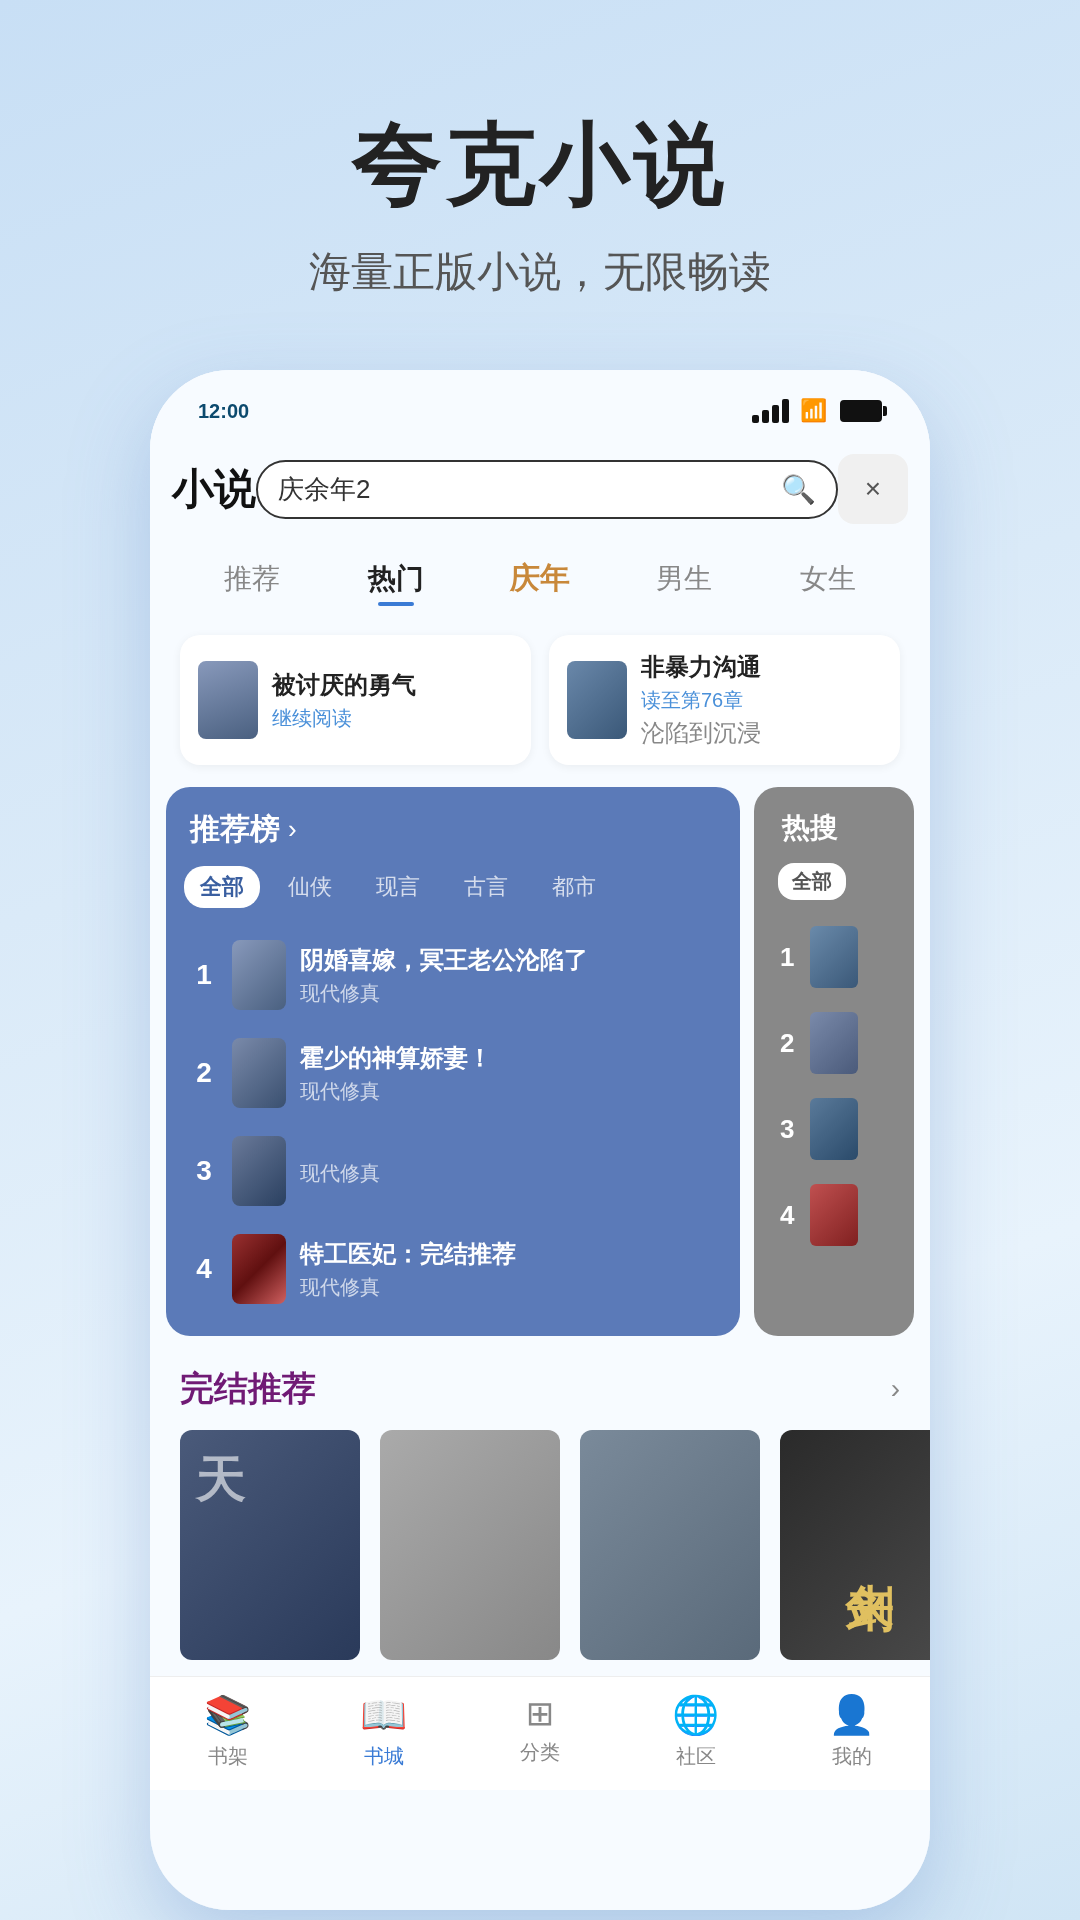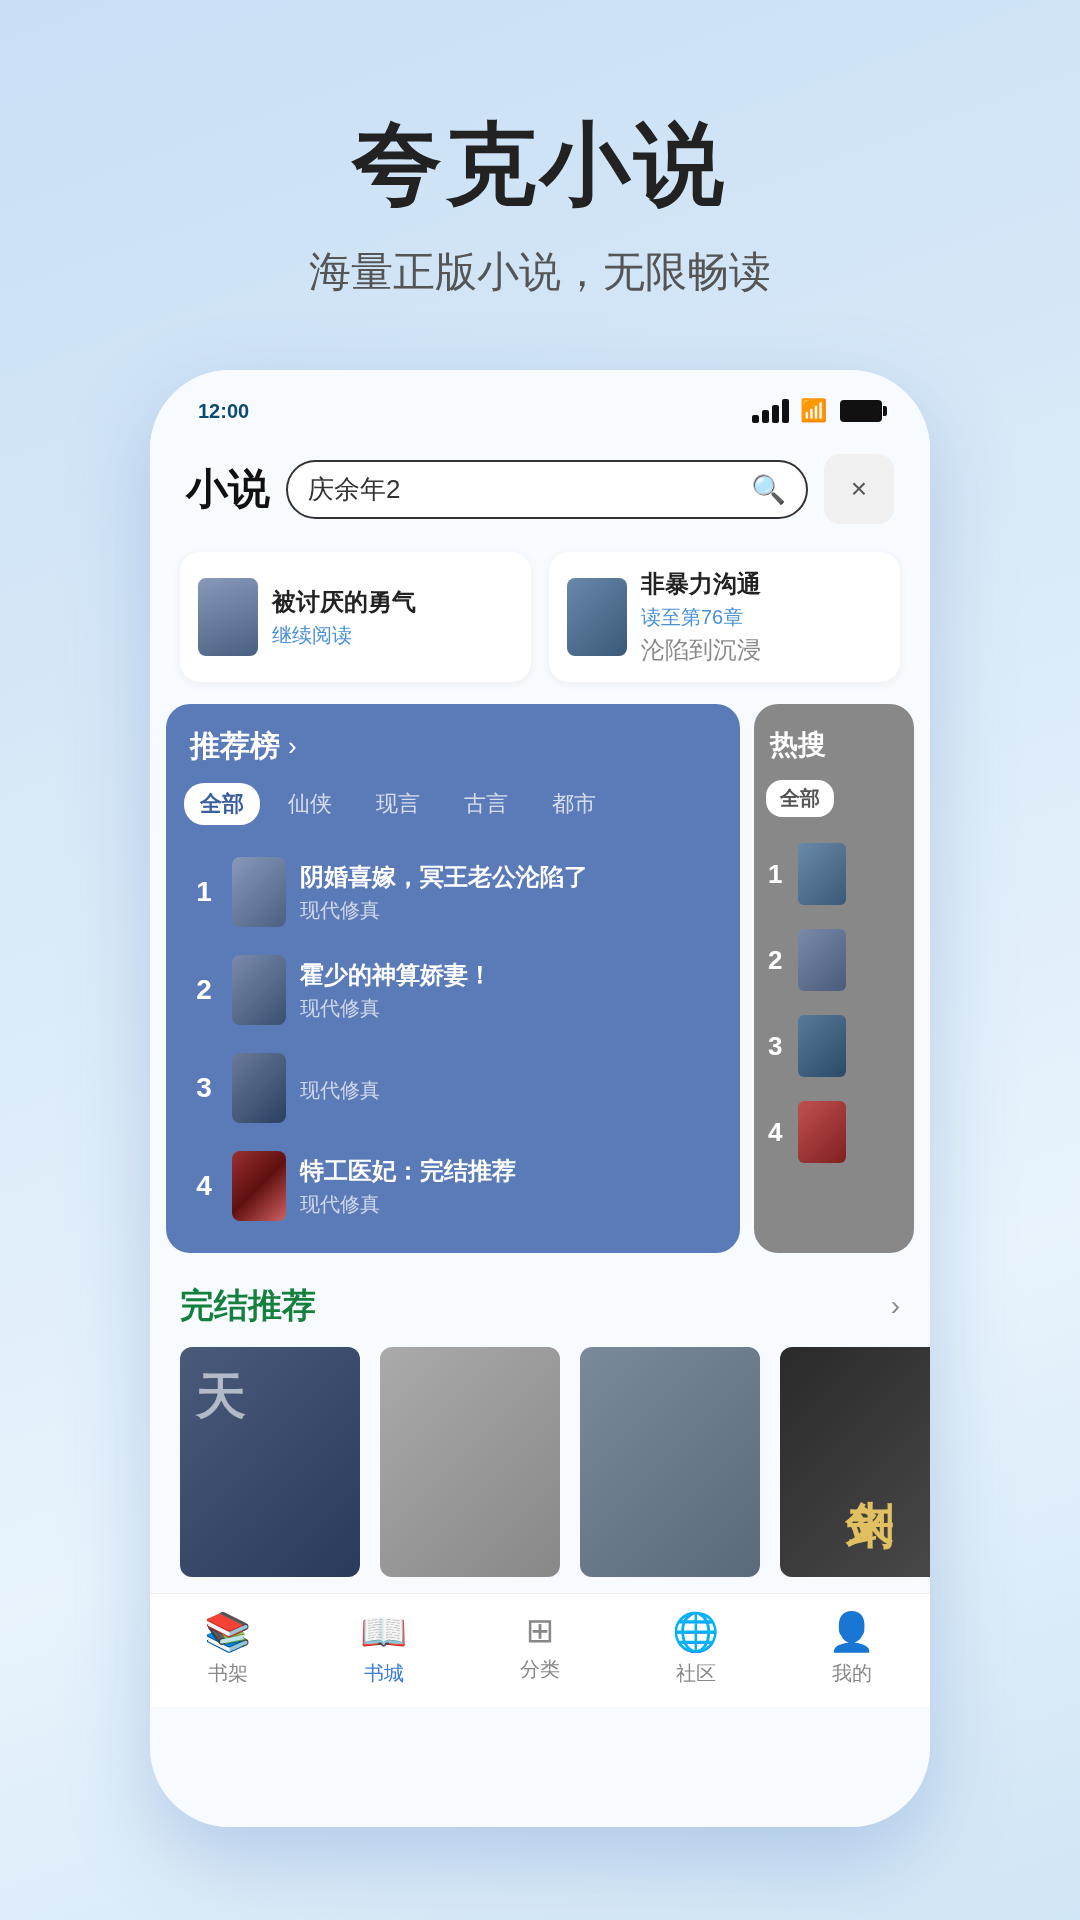--- a/index.html
+++ b/index.html
@@ -97,22 +97,21 @@
     
     .app-content {
       background: #f7fbff;
       padding-bottom: 120px;
     }
 
     
     .header {
       display: flex;
       align-items: center;
-      padding: 20px 36px 16px;
-      gap: 16px;
+      padding: 20px 22px 16px;
       background: #f7fbff;
     }
     .header-title {
       font-size: 42px;
       font-weight: 800;
       color: #111;
       white-space: nowrap;
     }
     .search-bar {
       flex: 1;
@@ -336,20 +335,21 @@
       margin-top: 4px;
     }
 
     
     .hot-panel {
       width: 160px;
       background: #888;
       border-radius: 24px;
       overflow: hidden;
       flex-shrink: 0;
+      padding-left: 12px;
     }
     .hot-header {
       padding: 22px 16px 16px;
     }
     .hot-title {
       font-size: 28px;
       font-weight: 700;
       color: #fff;
     }
     .hot-filter {
@@ -398,21 +398,21 @@
     }
     .section-header {
       display: flex;
       align-items: center;
       justify-content: space-between;
       margin-bottom: 18px;
     }
     .section-title {
       font-size: 34px;
       font-weight: 700;
-      color: #15803d;
+      color: #701a75;
     }
     .section-arrow {
       font-size: 28px;
       color: #888;
     }
     .book-row {
       display: flex;
       gap: 20px;
     }
     .book-thumb {
@@ -509,20 +509,27 @@
 
       <div class="header">
         <span class="header-title">小说</span>
         <div class="search-bar">
           <span class="search-text">庆余年2</span>
           <span class="search-icon-btn">🔍</span>
         </div>
         <div class="close-btn">×</div>
       </div>
 
+      <div class="nav-tabs">
+        <div class="nav-tab">推荐</div>
+        <div class="nav-tab active">热门</div>
+        <div class="nav-tab special">庆年</div>
+        <div class="nav-tab">男生</div>
+        <div class="nav-tab">女生</div>
+      </div>
 
       <div class="recent-reads">
         <div class="recent-card">
           <div class="recent-cover">
             <div class="recent-cover-img"></div>
           </div>
           <div class="recent-info">
             <div class="title">被讨厌的勇气</div>
             <div class="action">继续阅读</div>
           </div>

